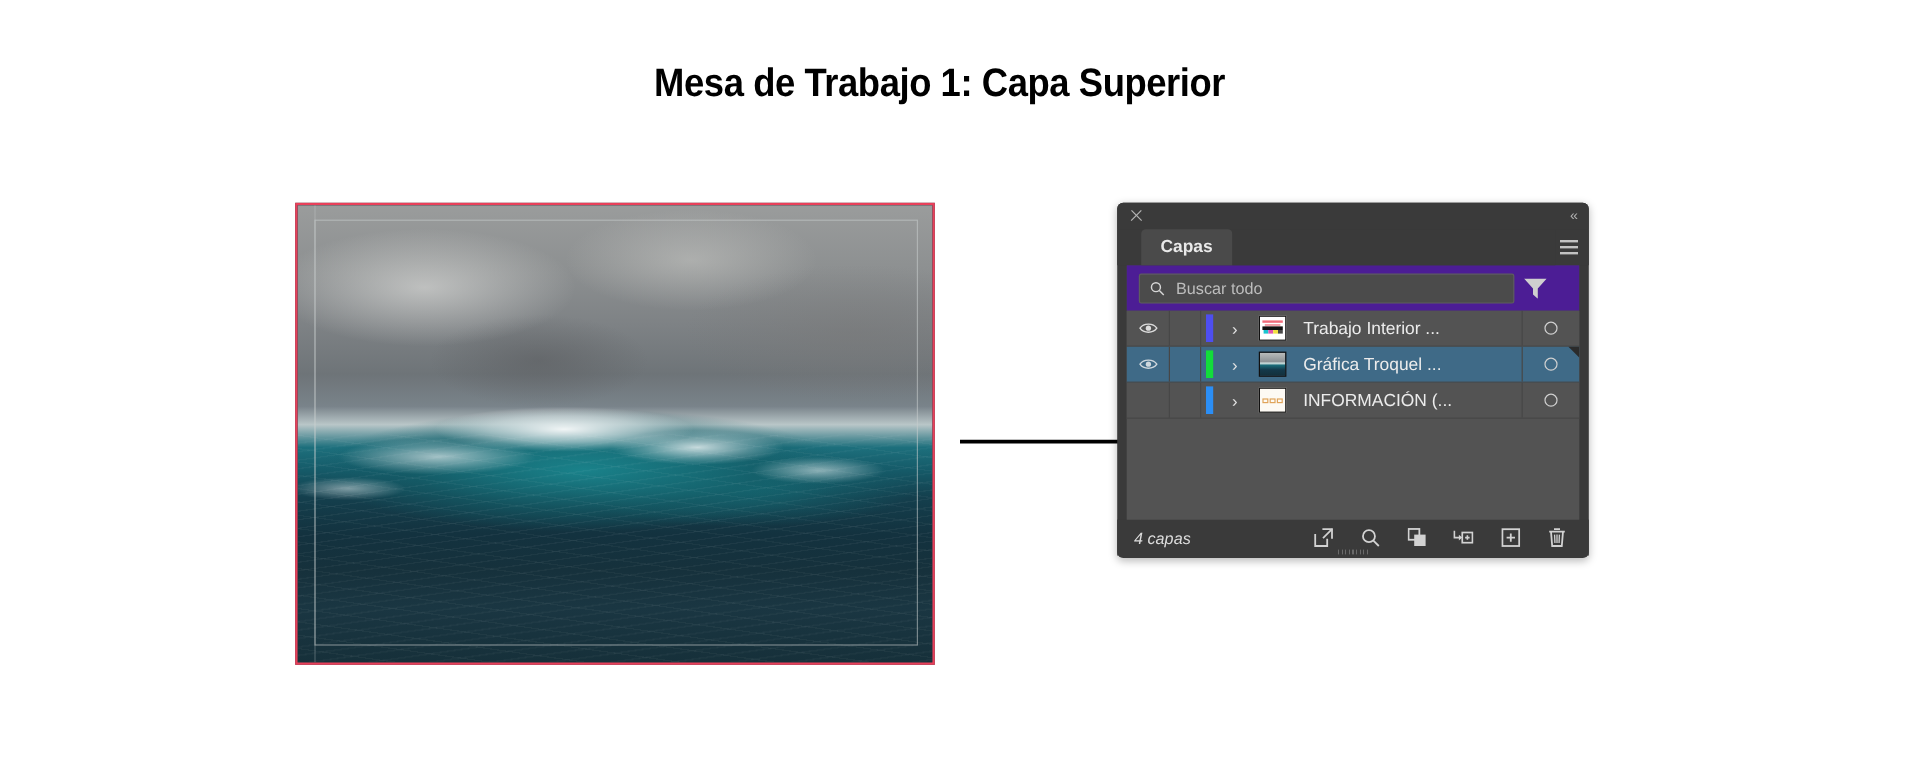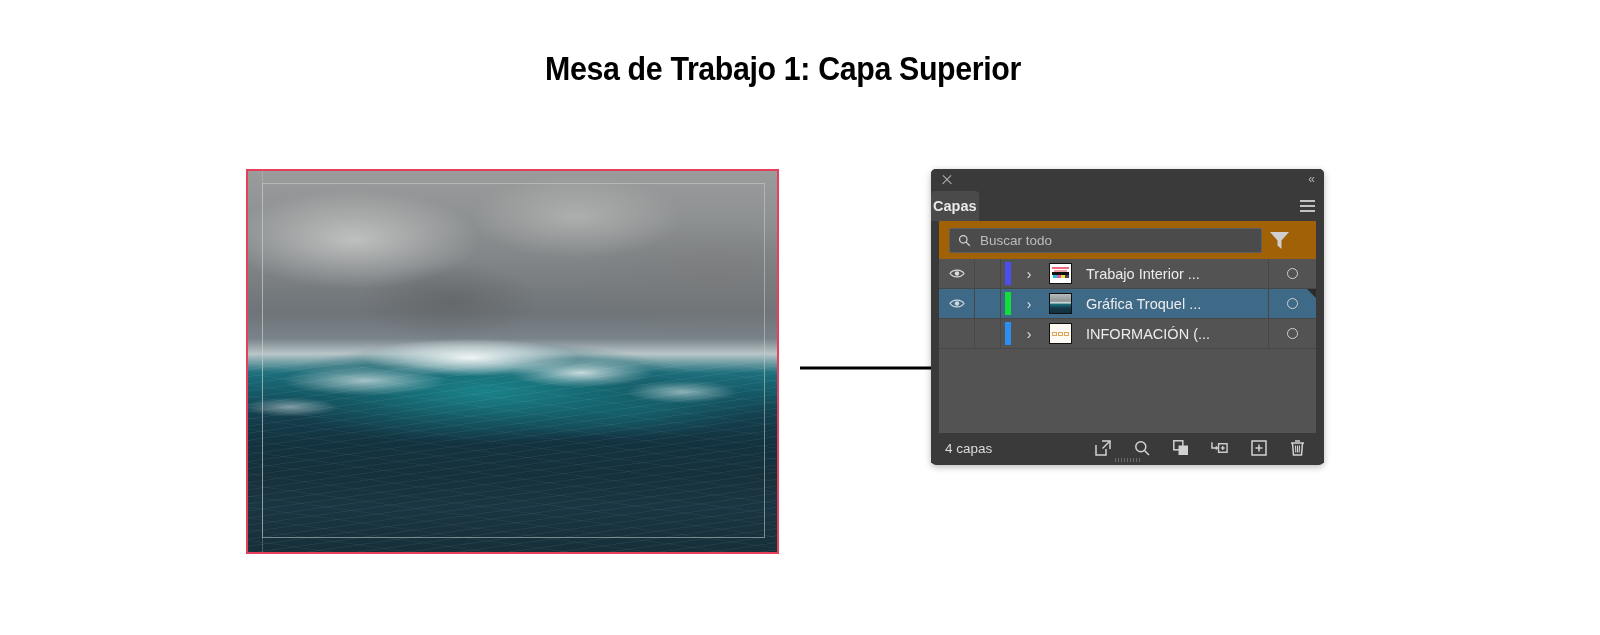--- a/index.html
+++ b/index.html
@@ -123,47 +123,48 @@
     letter-spacing: -1px;
   }
 
   .panel-tabbar {
     position: relative;
     height: 30px;
     background: #3a3a3a;
     display:flex; align-items: stretch;
   }
   .tab {
-    padding: 0 2px;
+    padding: 0 16px;
     display:flex; align-items:center;
     background: #4a4a4a;
     color: #e9e9e9;
     font-size: 14.5px;
     font-weight: bold;
     border-radius: 4px 4px 0 0;
     cursor: pointer;
+    margin-left: 20px;
   }
   .tab-filler { flex: 1; background: #3a3a3a; }
   .panel-menu {
     width: 28px; display:flex; flex-direction:column;
     justify-content:center; align-items:center; gap:3px;
     cursor: pointer; padding-right: 6px;
   }
   .panel-menu span { display:block; width:15px; height:1.7px; background:#c2c2c2; }
 
   .panel-body {
     background: #535353;
     margin: 0 8px;
     height: 212px;
     display: flex; flex-direction: column;
   }
   .search-row {
     height: 38px; display:flex; align-items:center;
     padding: 0 20px 0 10px;
-    background: #a16207;
+    background: #4c1d95;
   }
   .search-box {
     flex: 1; height: 25px;
     background: #4b4b4b;
     border: 1px solid #5e5e5e;
     border-radius: 2px;
     display:flex; align-items:center; gap:9px;
     padding: 0 8px;
     cursor: text;
   }
@@ -218,21 +219,21 @@
     border-left: 9px solid transparent;
   }
 
   .panel-footer {
     height: 30px;
     display:flex; align-items:center;
     padding: 0 14px 0 14px;
     color:#dcdcdc; font-size: 13.5px;
     background:#3a3a3a;
   }
-  .footer-count { flex: 0 0 auto; }
+  .footer-count { flex: 0 0 auto; font-style: italic; }
   .footer-icons { flex:1; display:flex; align-items:center; justify-content:flex-end; gap: 22px; padding-right: 4px; }
   .fi { width:17px; height:17px; cursor:pointer; display:flex; align-items:center; justify-content:center; }
   .grip {
     position:absolute; left:50%; transform:translateX(-50%);
     bottom: 3px; width: 26px; height: 4px;
     background: repeating-linear-gradient(90deg,#6a6a6a 0 1px, transparent 1px 3px);
   }
 
   
   .annot-arrow { position:absolute; left: 800px; top: 355px; }

